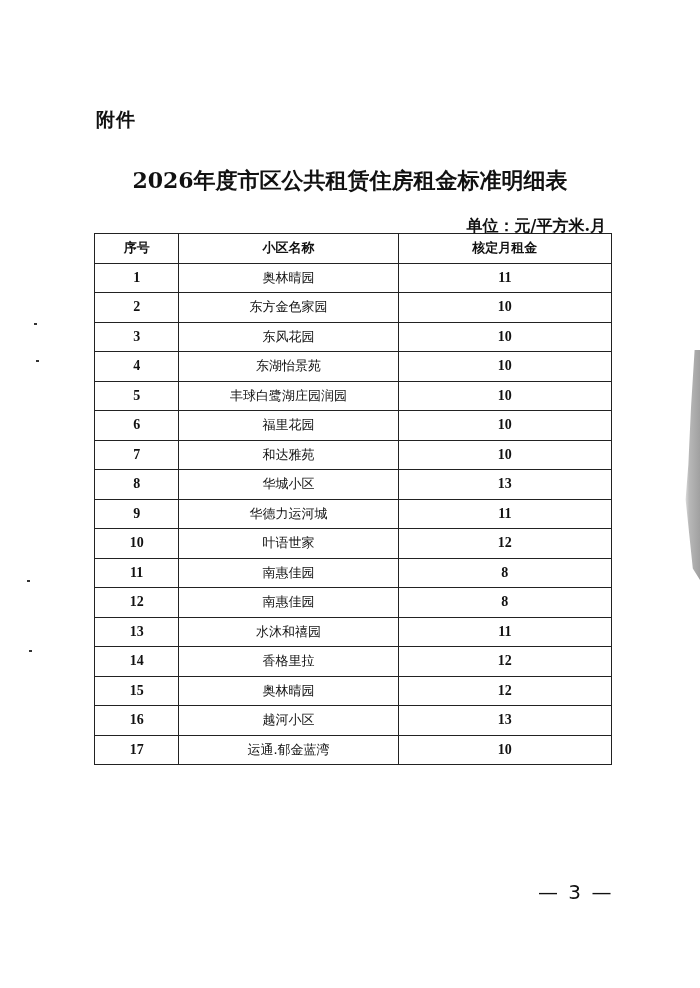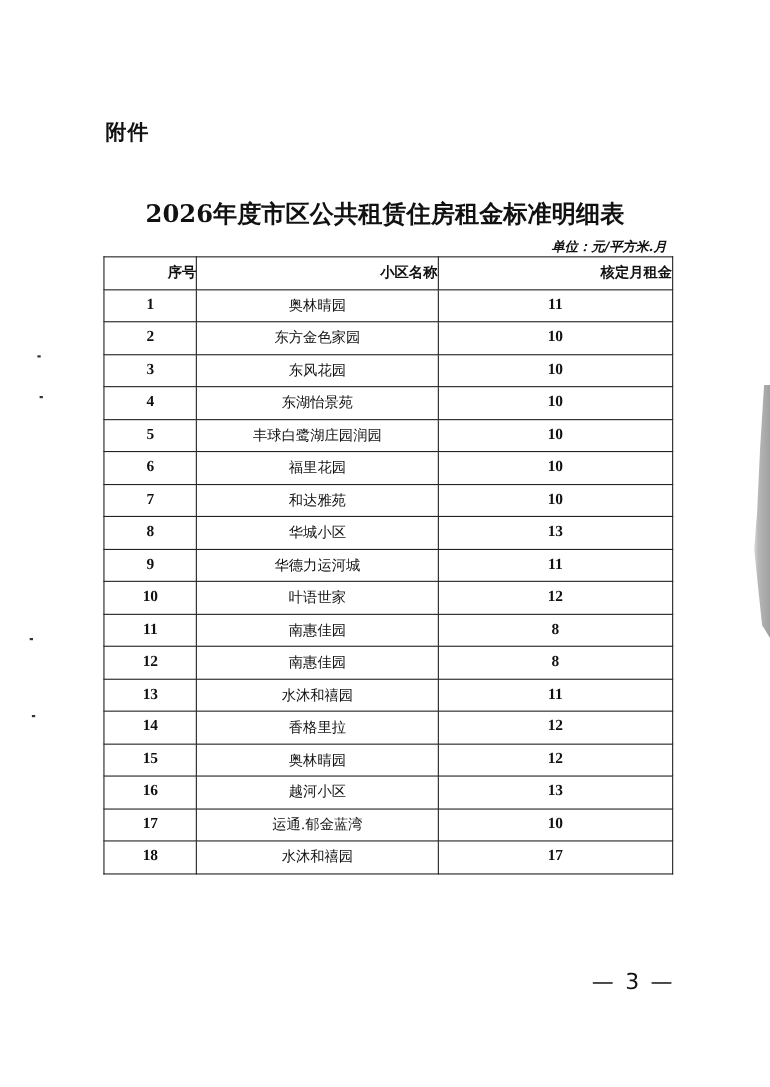--- a/index.html
+++ b/index.html
@@ -5,35 +5,35 @@
     html, body { margin: 0; padding: 0; }
     body {
       width: 700px; height: 988px; background: #ffffff; position: relative; overflow: hidden;
       font-family: "DejaVu Serif", "Liberation Serif", serif; color: #111;
     }
     .attachment-label {
       position: absolute; left: 96px; top: 107px; font-size: 19px; font-weight: bold;
       font-family: Liberation Sans, sans-serif; letter-spacing: 1px;
     }
     .doc-title {
-      position: absolute; left: 0; width: 700px; top: 180px; text-align: center;
+      position: absolute; left: 0; width: 700px; top: 166px; text-align: center;
       font-size: 22px; font-weight: bold; letter-spacing: 0px;
     }
     .unit-label {
-      position: absolute; right: 94px; top: 216px; font-size: 12px; font-style: italic; font-weight: bold;
+      position: absolute; right: 94px; top: 216px; font-size: 16px; font-weight: bold;
     }
     table.rent-table {
       position: absolute; left: 94px; top: 233px; width: 518px;
       border-collapse: collapse; font-size: 13px;
     }
     .rent-table th, .rent-table td {
       border: 1.6px solid #222; height: 28.5px; padding: 0; text-align: center; vertical-align: middle;
     }
     .rent-table th {
-      font-family: "DejaVu Sans", "Liberation Sans", sans-serif; font-weight: bold; font-size: 13px; text-align: right;
+      font-family: "DejaVu Sans", "Liberation Sans", sans-serif; font-weight: bold; font-size: 13px;
     }
     .rent-table td.num, .rent-table td.rent { font-weight: bold; font-family: "Liberation Serif", "DejaVu Serif", serif; font-size: 14px; }
     .col-no { width: 84px; }
     .col-name { width: 220px; }
     .col-rent { width: 214px; margin-left: 24px; }
     .page-number {
       position: absolute; left: 538px; top: 880px; font-size: 20px;
       font-family: "DejaVu Sans", "Liberation Sans", sans-serif; letter-spacing: 2px;
     }
     .scan-dot { position: absolute; width: 3px; height: 2px; background: #333; }
@@ -137,25 +137,20 @@
       <tr>
         <td class="num">16</td>
         <td class="name">越河小区</td>
         <td class="rent">13</td>
       </tr>
       <tr>
         <td class="num">17</td>
         <td class="name">运通.郁金蓝湾</td>
         <td class="rent">10</td>
       </tr>
-      <tr>
-        <td class="num">18</td>
-        <td class="name">水沐和禧园</td>
-        <td class="rent">17</td>
-      </tr>
     </tbody>
 </table>
 
 <div class="page-number">— 3 —</div>
 
 <div class="scan-dot" style="left:34px;top:323px;"></div>
 <div class="scan-dot" style="left:36px;top:360px;"></div>
 <div class="scan-dot" style="left:27px;top:580px;"></div>
 <div class="scan-dot" style="left:29px;top:650px;"></div>
 <div class="scan-mark"></div>

